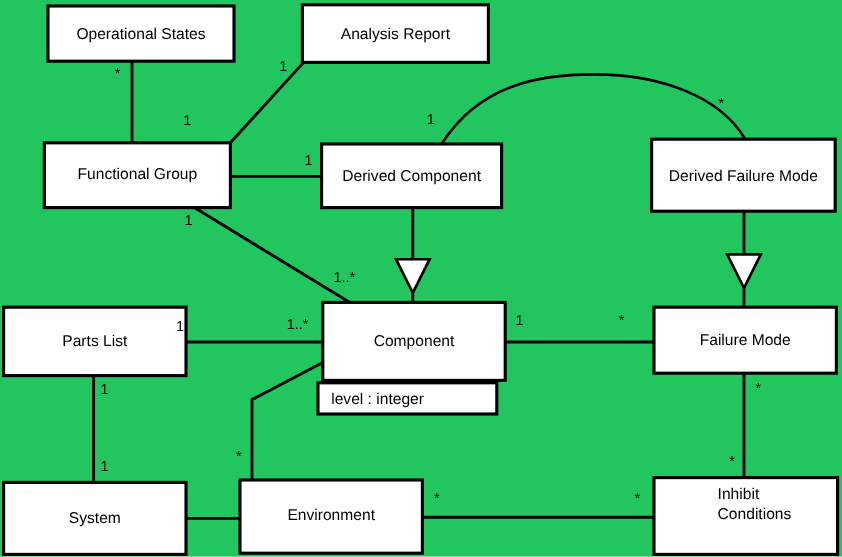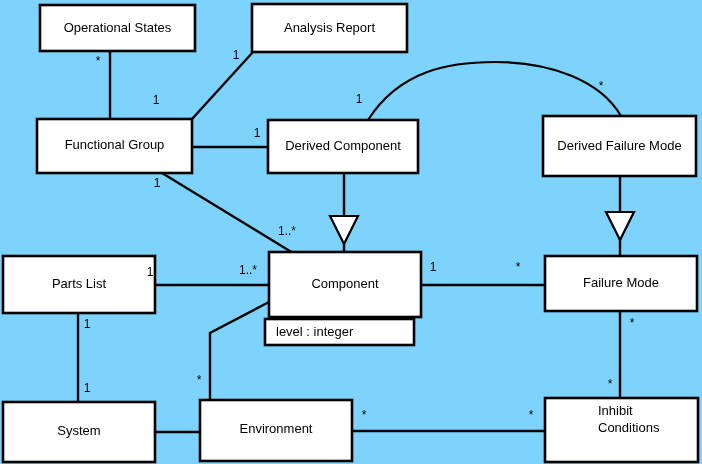--- a/index.html
+++ b/index.html
@@ -4,21 +4,21 @@
 <style>
   html, body {
     margin: 0;
     padding: 0;
     background: #ffffff;
   }
   #diagram-root {
     position: relative;
     width: 702px;
     height: 464px;
-    background: #7dd3fc;
+    background: #22c55e;
     overflow: hidden;
     font-family: "Liberation Sans", sans-serif;
   }
   svg#uml-canvas {
     position: absolute;
     left: 0;
     top: 0;
     width: 702px;
     height: 464px;
     display: block;

